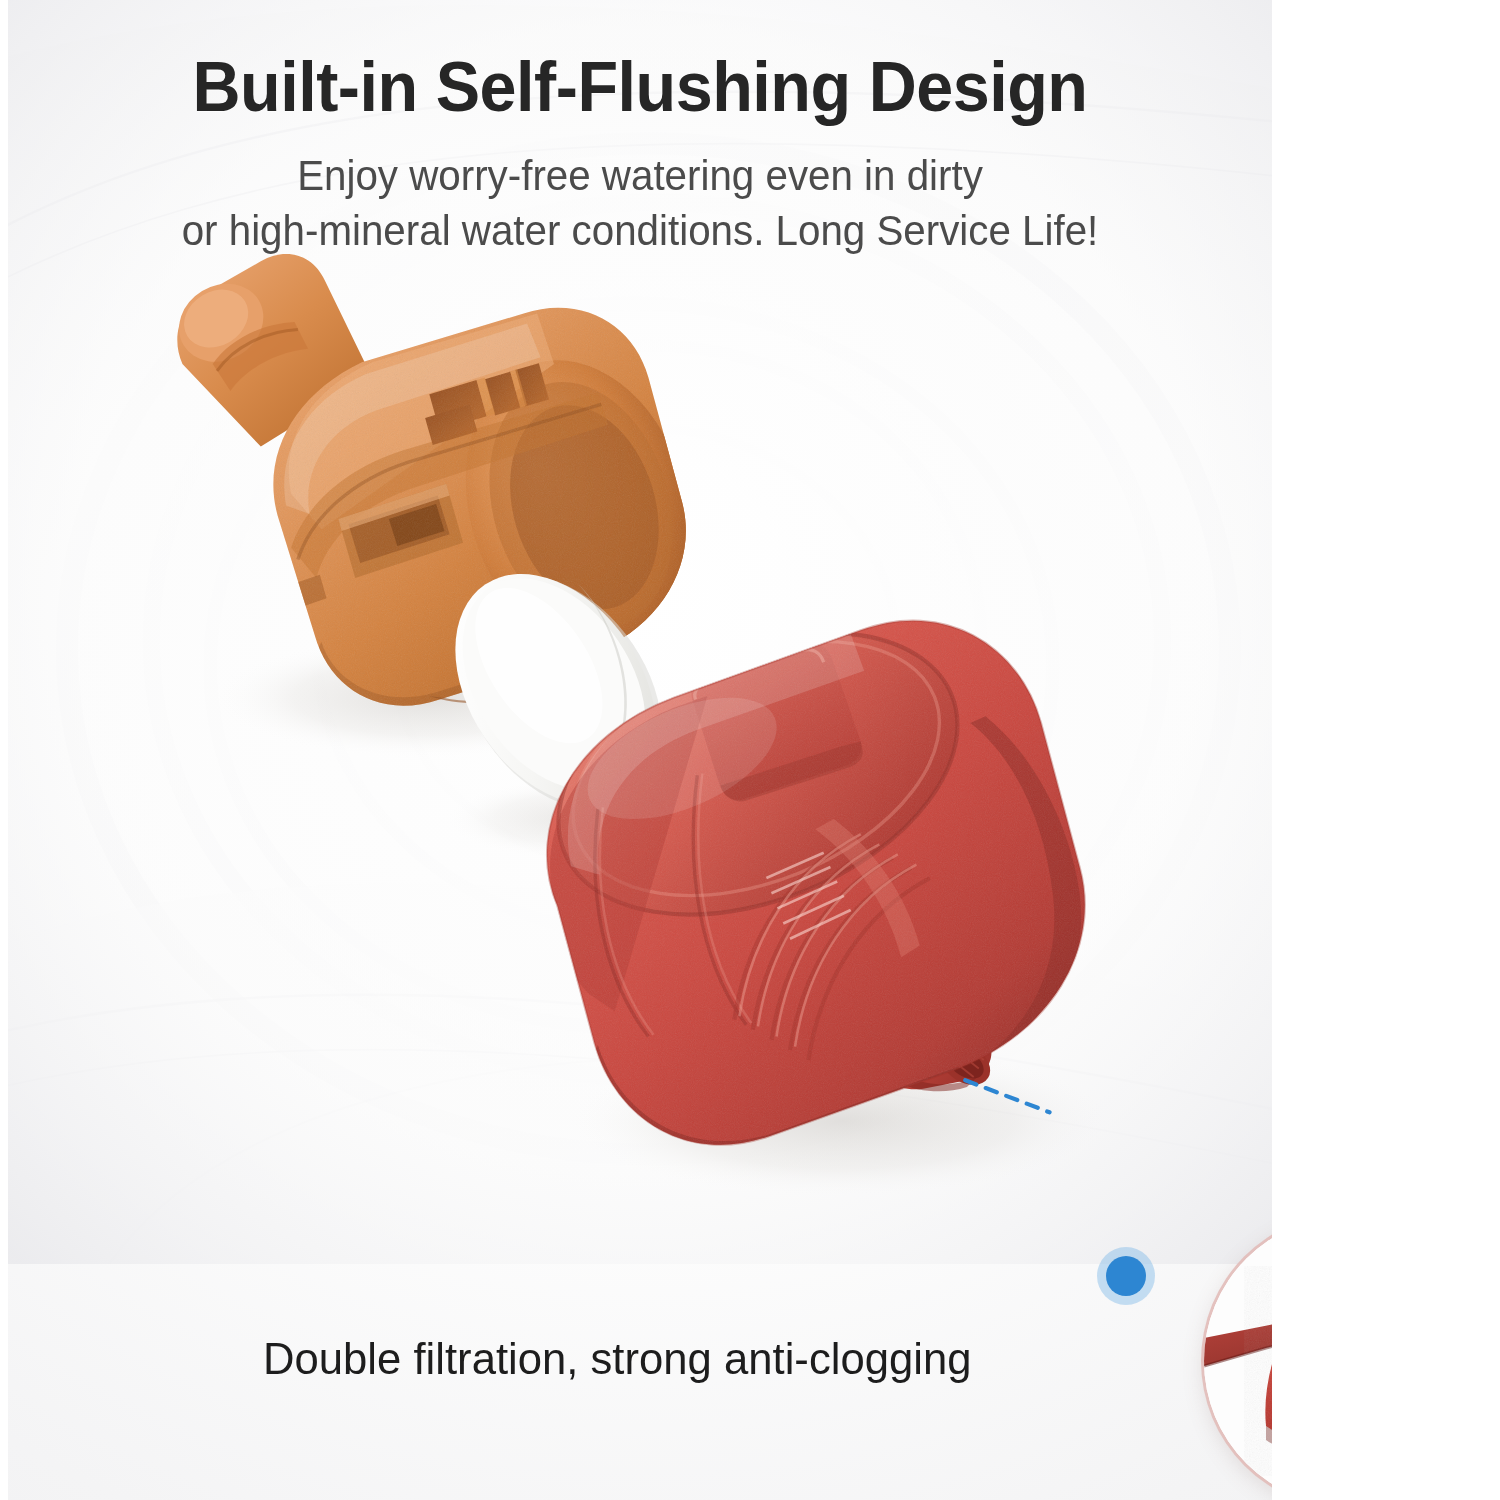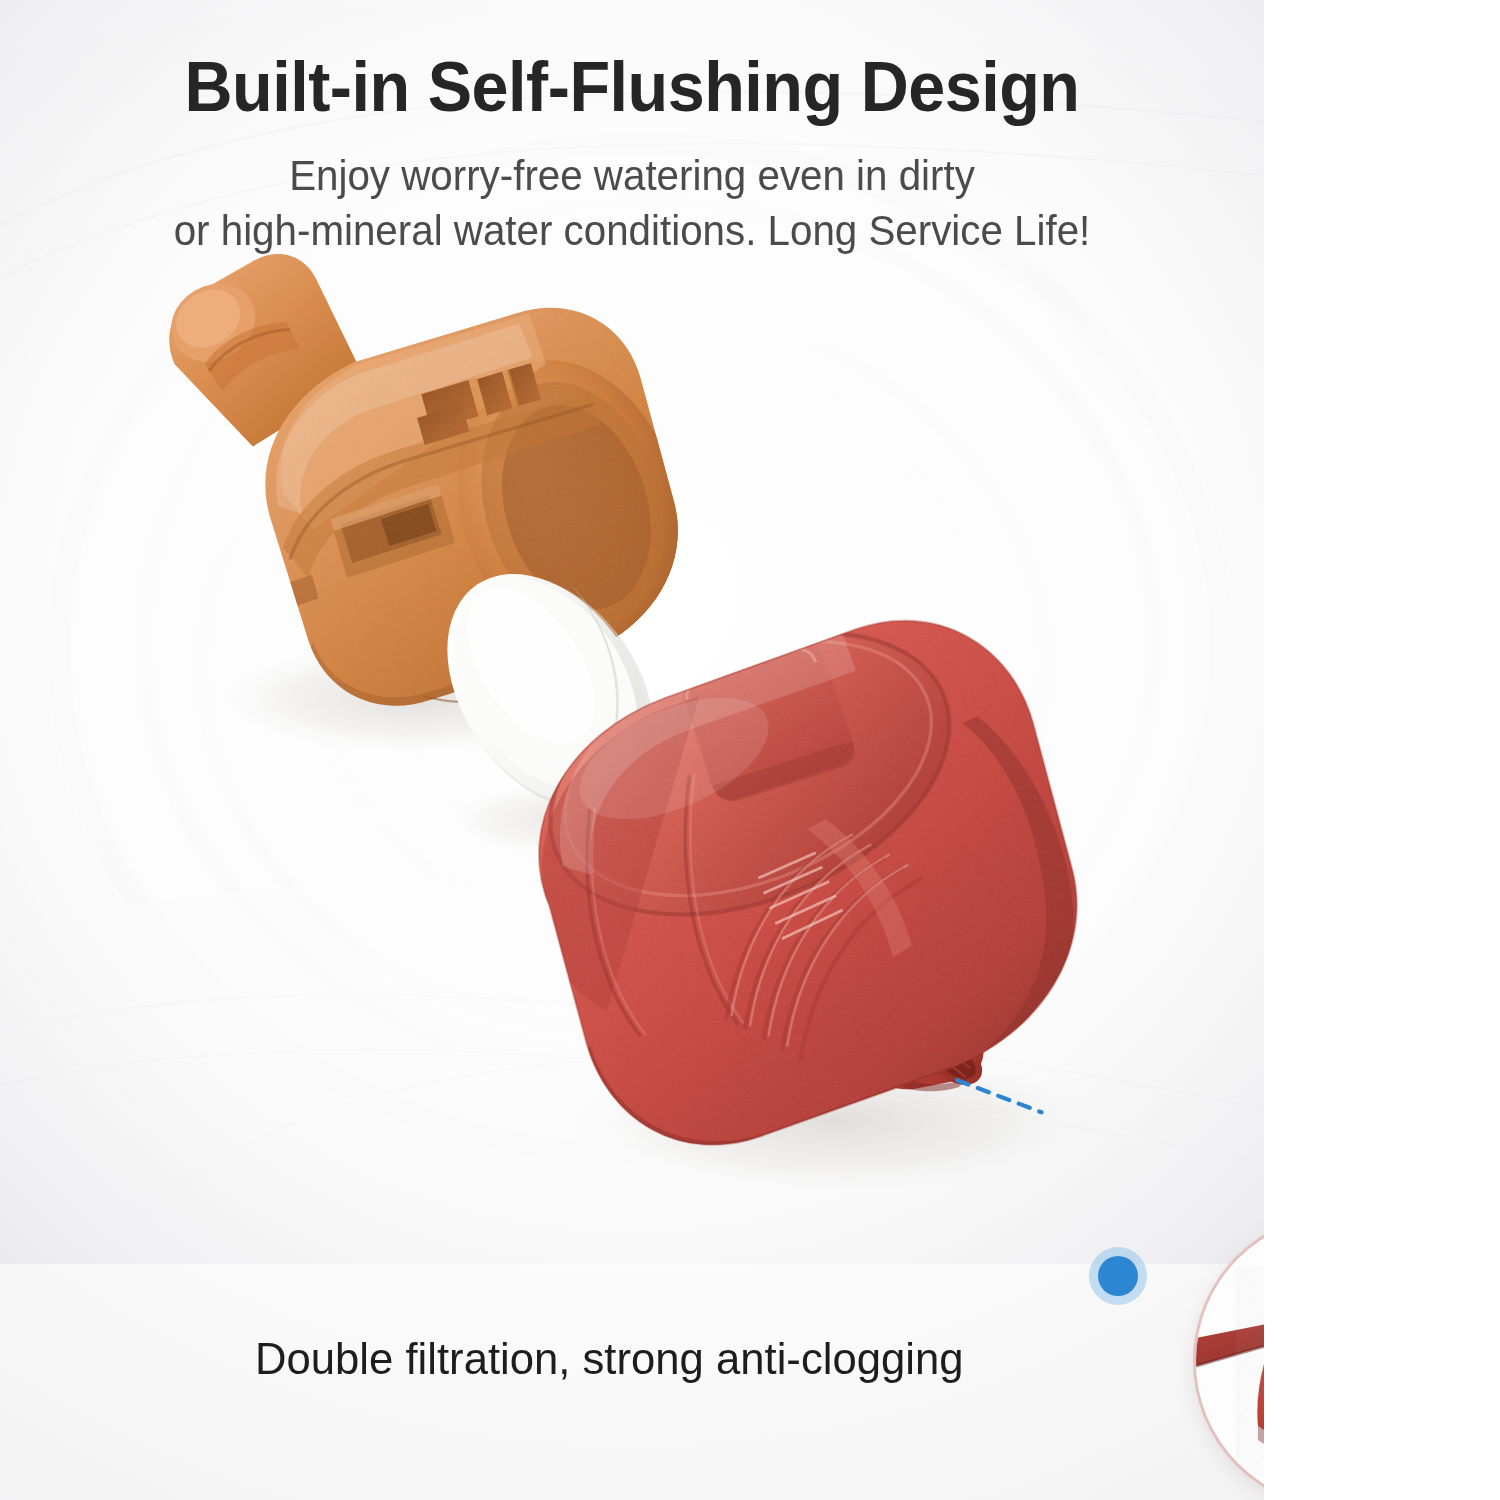--- a/index.html
+++ b/index.html
@@ -1,20 +1,20 @@
 <!DOCTYPE html>
 <html><head>
 <meta charset="utf-8">
 <style>
   html,body{margin:0;padding:0;background:#fff;}
   body{width:1500px;height:1500px;overflow:hidden;
        font-family:"Liberation Sans","DejaVu Sans",sans-serif;}
 
   #stage{position:relative;width:1264px;height:1500px;overflow:hidden;
-         background:#f7f7f7;}
+         background:#f7f7f7;margin-left:8px;}
 
   
   .bg-base{position:absolute;inset:0;
     background:
       radial-gradient(120% 85% at 50% 46%, #ffffff 0%, #fdfdfd 40%, #f4f4f5 72%, #eeeef0 100%);}
   .bg-svg{position:absolute;inset:0;}
 
   
   .heading{position:absolute;left:0;right:0;top:52px;text-align:center;
     font-size:70px;line-height:1.02;font-weight:700;color:#262626;

